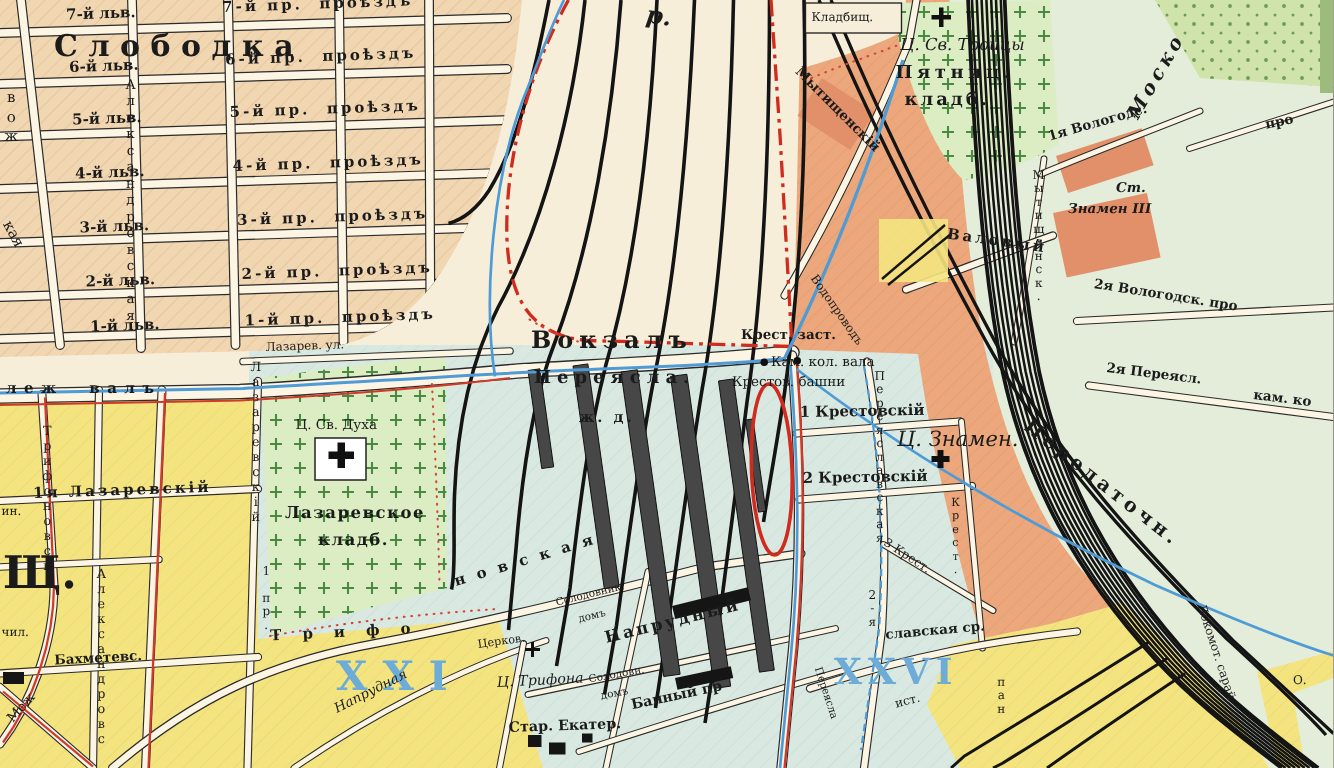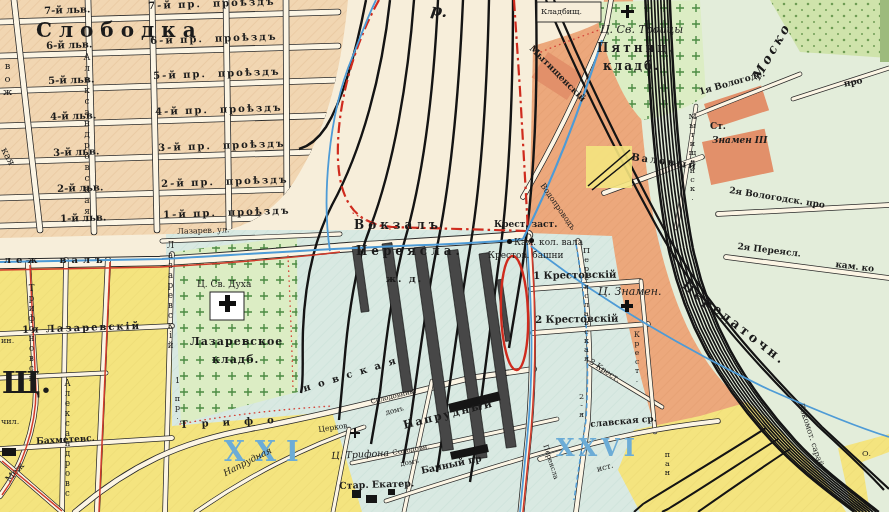--- a/index.html
+++ b/index.html
@@ -288,42 +288,42 @@
       <span class="lbl" style="left: 153px; top: 71px; font-size: 10px; transform: rotate(-2deg); letter-spacing: 2px; font-weight: bold;">5-й пр.  проѣздъ</span>
       <span class="lbl" style="left: 155px; top: 107px; font-size: 10px; transform: rotate(-2deg); letter-spacing: 2px; font-weight: bold;">4-й пр.  проѣздъ</span>
       <span class="lbl" style="left: 158px; top: 143px; font-size: 10px; transform: rotate(-2deg); letter-spacing: 2px; font-weight: bold;">3-й пр.  проѣздъ</span>
       <span class="lbl" style="left: 161px; top: 179px; font-size: 10px; transform: rotate(-2deg); letter-spacing: 2px; font-weight: bold;">2-й пр.  проѣздъ</span>
       <span class="lbl" style="left: 163px; top: 210px; font-size: 10px; transform: rotate(-2deg); letter-spacing: 2px; font-weight: bold;">1-й пр.  проѣздъ</span>
       <span class="lbl v" style="left: 82px; top: 52px; font-size: 9px; letter-spacing: 1px;">Александровская</span>
       <span class="lbl v" style="left: 2px; top: 60px; font-size: 10px; letter-spacing: 2px;">вож</span>
       <span class="lbl" style="left: 8px; top: 146px; font-size: 10px; transform: rotate(62deg);">кая</span>
       <span class="lbl" style="left: 177px; top: 228px; font-size: 8px; transform: rotate(-2deg);">Лазарев. ул.</span>
       <span class="lbl" style="left: 432px; top: 2px; font-size: 16px; transform: rotate(8deg); font-weight: bold; font-style: italic;">р.</span>
-      <span class="lbl" style="left: 354px; top: 219px; font-size: 12px; letter-spacing: 4px; font-weight: bold;">Вокзалъ</span>
+      <span class="lbl" style="left: 354px; top: 219px; font-size: 16px; letter-spacing: 4px; font-weight: bold;">Вокзалъ</span>
       <span class="lbl" style="left: 356px; top: 245px; font-size: 12px; letter-spacing: 4px; font-weight: bold;">Переясла.</span>
       <span class="lbl" style="left: 386px; top: 274px; font-size: 10px; letter-spacing: 2px; font-weight: bold;">ж. д.</span>
       <span class="lbl" style="left: 494px; top: 220px; font-size: 9px; font-weight: bold;">Крест. заст.</span>
       <span class="lbl" style="left: 514px; top: 238px; font-size: 9px;">Кам. кол. вала</span>
       <span class="lbl" style="left: 488px; top: 251px; font-size: 9px;">Крестов. башни</span>
       <span class="lbl" style="left: 533px; top: 271px; font-size: 10px; transform: rotate(-1deg); font-weight: bold;">1 Крестовскій</span>
       <span class="lbl" style="left: 535px; top: 315px; font-size: 10px; transform: rotate(-1deg); font-weight: bold;">2 Крестовскій</span>
       <span class="lbl" style="left: 592px; top: 358px; font-size: 8px; transform: rotate(33deg);">3 Крест.</span>
       <span class="lbl v" style="left: 633px; top: 330px; font-size: 7.5px;">Крест.</span>
       <span class="lbl v" style="left: 582px; top: 246px; font-size: 8px;">Переяславская</span>
       <span class="lbl v" style="left: 577px; top: 392px; font-size: 8px;">2-я</span>
-      <span class="lbl" style="left: 598px; top: 286px; font-size: 11px; font-style: italic;">Ц. Знамен.</span>
+      <span class="lbl" style="left: 598px; top: 286px; font-size: 14px; font-style: italic;">Ц. Знамен.</span>
       <span class="lbl" style="left: 600px; top: 24px; font-size: 11px; font-style: italic;">Ц. Св. Троицы</span>
       <span class="lbl" style="left: 597px; top: 42px; font-size: 12px; letter-spacing: 3px; font-weight: bold;">Пятниц.</span>
       <span class="lbl" style="left: 603px; top: 60px; font-size: 12px; letter-spacing: 2px; font-weight: bold;">кладб.</span>
       <span class="lbl" style="left: 541px; top: 8px; font-size: 8px;">Кладбищ.</span>
       <span class="lbl" style="left: 534px; top: 44px; font-size: 9px; transform: rotate(45deg); font-weight: bold;">Мытищенскій</span>
       <span class="lbl v" style="left: 688px; top: 112px; font-size: 8px;">Мытищенск.</span>
       <span class="lbl" style="left: 632px; top: 152px; font-size: 10px; transform: rotate(8deg); letter-spacing: 2px; font-weight: bold;">Валовый</span>
       <span class="lbl" style="left: 698px; top: 88px; font-size: 9px; transform: rotate(-16deg); font-weight: bold;">1я Вологодс.</span>
-      <span class="lbl" style="left: 710px; top: 122px; font-size: 9px; font-weight: bold; ">Ст.</span>
+      <span class="lbl" style="left: 744px; top: 122px; font-size: 9px; font-weight: bold; font-style: italic;">Ст.</span>
       <span class="lbl" style="left: 712px; top: 136px; font-size: 9px; font-weight: bold; font-style: italic;">Знамен III</span>
       <span class="lbl" style="left: 730px; top: 186px; font-size: 9px; transform: rotate(9deg); font-weight: bold;">2я Вологодск. про</span>
       <span class="lbl" style="left: 843px; top: 80px; font-size: 9px; transform: rotate(-12deg); font-weight: bold;">про</span>
       <span class="lbl" style="left: 738px; top: 242px; font-size: 9px; transform: rotate(7deg); font-weight: bold;">2я Переясл.</span>
       <span class="lbl" style="left: 836px; top: 260px; font-size: 9px; transform: rotate(7deg); font-weight: bold;">кам. ко</span>
       <span class="lbl" style="left: 750px; top: 75px; font-size: 13px; transform: rotate(-60deg); letter-spacing: 3px; font-weight: bold; font-style: italic;">Моско</span>
       <span class="lbl" style="left: 688px; top: 278px; font-size: 13px; transform: rotate(38deg); letter-spacing: 3px; font-weight: bold;">Передаточн.</span>
       <span class="lbl" style="left: 804px; top: 402px; font-size: 8px; transform: rotate(72deg);">Локомот. сарай</span>
       <span class="lbl" style="left: 545px; top: 182px; font-size: 8px; transform: rotate(55deg);">Водопроводъ</span>
       <span class="lbl" style="left: 4px; top: 255px; font-size: 10px; letter-spacing: 5px; font-weight: bold;">леж  валъ</span>

